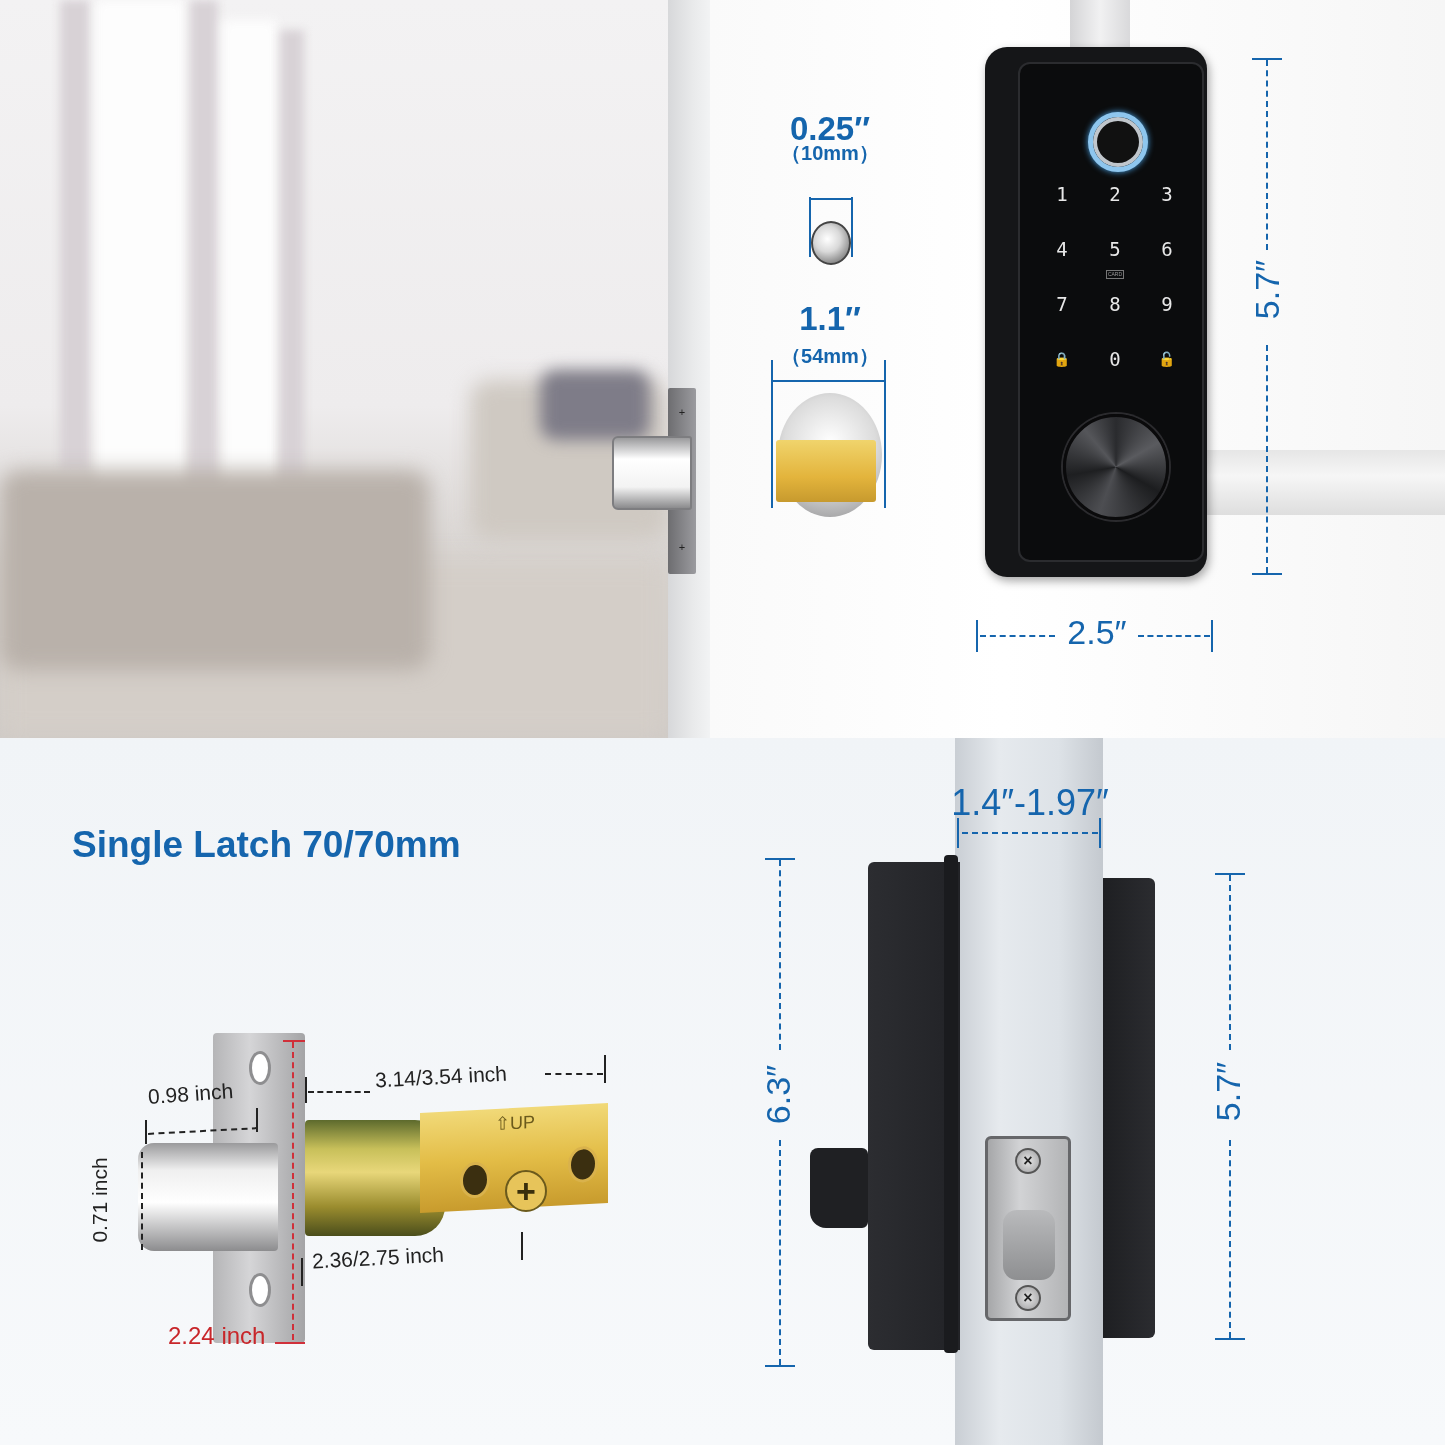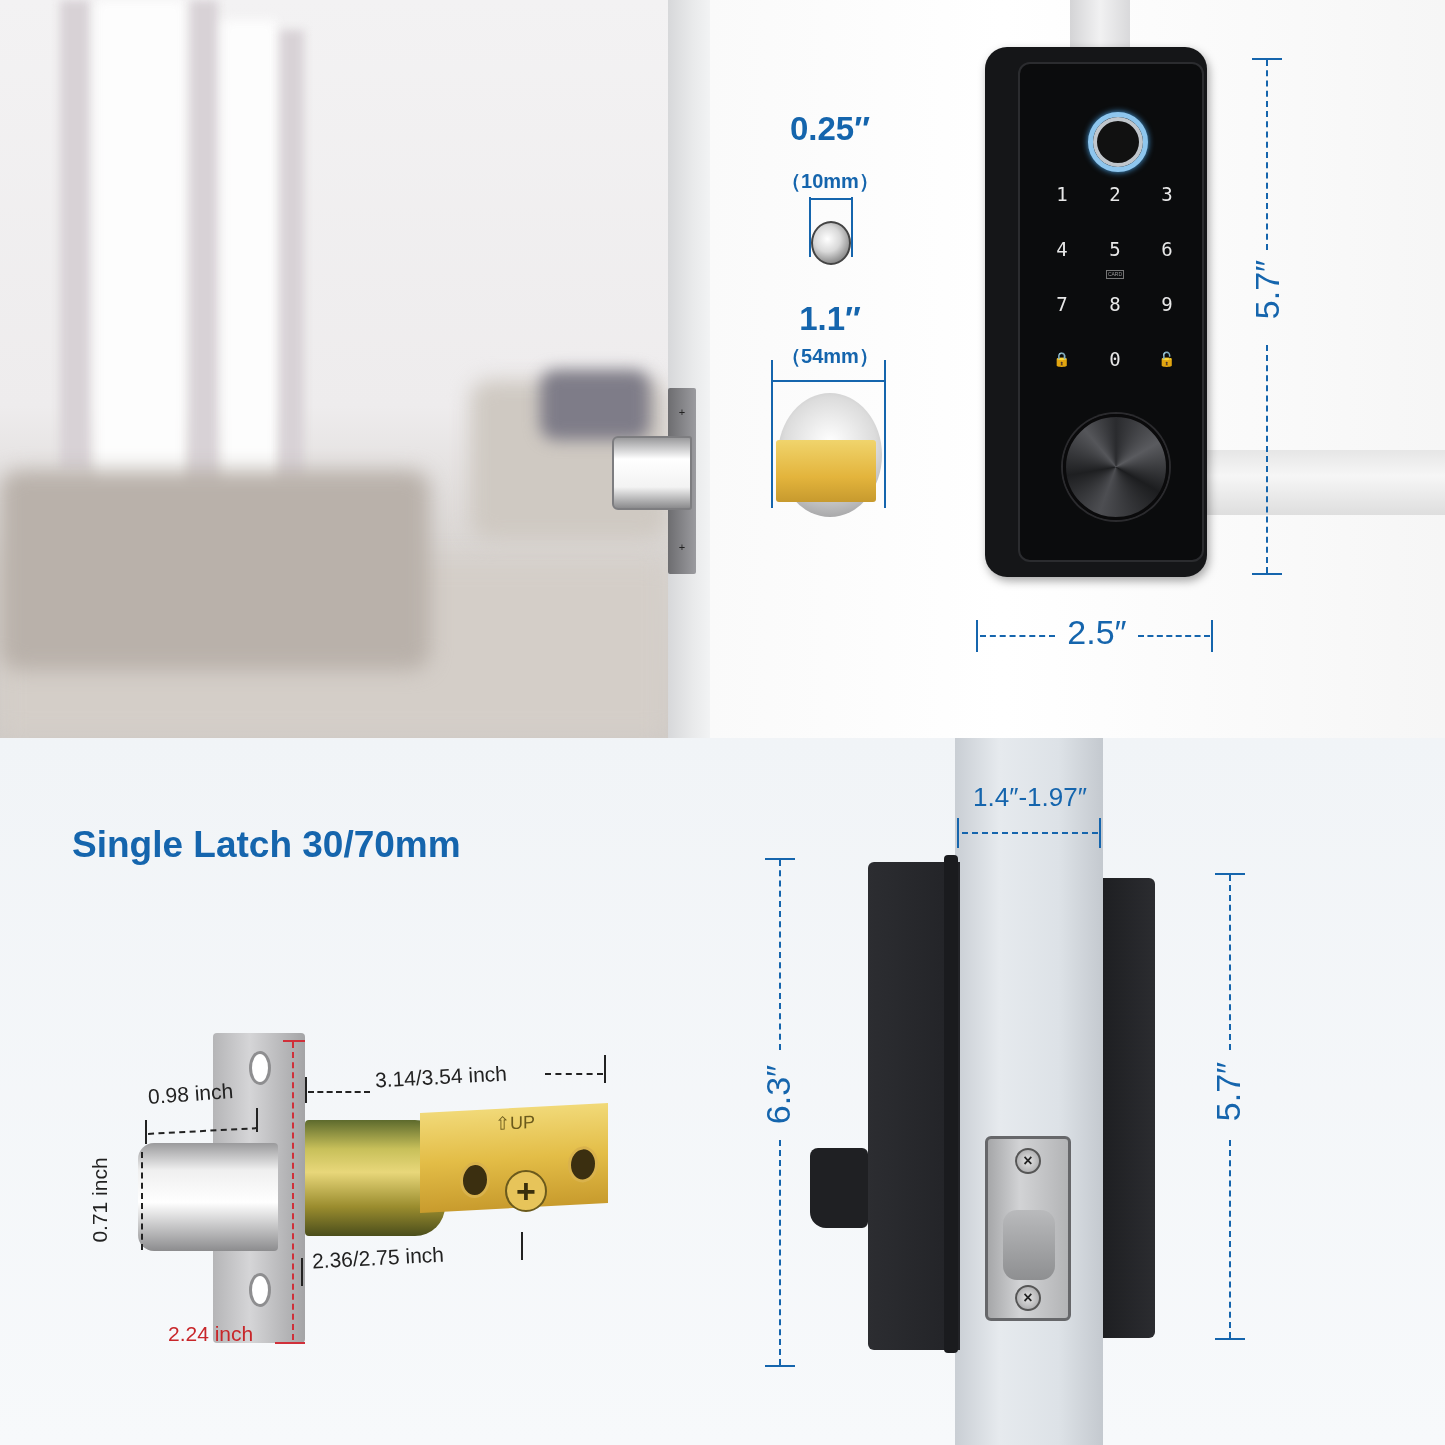--- a/index.html
+++ b/index.html
@@ -52,21 +52,21 @@
   
   #latch-plate { left: 213px; top: 1033px; width: 92px; height: 310px; background: linear-gradient(90deg,#b5b5b7,#d5d5d7 40%,#a4a4a6); border-radius: 4px; }
   .plate-hole { width: 22px; height: 34px; border-radius: 50%; background: #fff; border: 3px solid #8e8e90; }
   #latch-bolt { left: 138px; top: 1143px; width: 140px; height: 108px; background: linear-gradient(180deg,#9a9a9c 0%,#efefef 25%,#ffffff 55%,#8c8c8e 100%); border-radius: 16px 4px 4px 16px; }
   #latch-barrel { left: 305px; top: 1120px; width: 140px; height: 116px; background: linear-gradient(180deg,#5d6a2d,#c8c05a 25%,#e8d77a 45%,#9a8c2e 75%,#4b4e1c); border-radius: 4px 30px 30px 4px; }
   #latch-body { left: 420px; top: 1108px; width: 188px; height: 100px; background: linear-gradient(180deg,#f1d978,#e3bd47 50%,#c89b2d); transform: skewY(-3deg); }
   .brass-hole { width: 30px; height: 36px; border-radius: 50%; background: #3b2f10; border: 3px solid #d9b24c; }
   #latch-screw { left: 505px; top: 1170px; width: 42px; height: 42px; border-radius: 50%; background: #e7c45a; border: 2px solid #6b5a1c; color: #3a2f0c; font-size: 34px; font-weight: bold; text-align: center; line-height: 38px; }
 
   .lbl-black { color: #222; font-size: 21px; white-space: nowrap; }
-  .lbl-red { color: #c8262a; font-size: 21px; white-space: nowrap; }
+  .lbl-red { color: #c8262a; font-size: 24px; white-space: nowrap; }
   .bk-dash-h { height: 0; border-top: 2px dashed #222; }
   .bk-dash-v { width: 0; border-left: 2px dashed #222; }
   .bk-v { width: 2px; background: #222; }
   .red-dash-v { width: 0; border-left: 2px dashed #d0303a; }
   .red-h { height: 2px; background: #d0303a; }
 
   
   #door-slab { left: 955px; top: 738px; width: 148px; height: 707px; background: linear-gradient(90deg,#c9ced4,#e6eaee 30%,#dde2e7 70%,#c4c9cf); }
   #side-left { left: 868px; top: 862px; width: 92px; height: 488px; background: linear-gradient(90deg,#2c2d31,#222327); border-radius: 6px 0 0 6px; }
   #side-left-rim { left: 944px; top: 855px; width: 14px; height: 498px; background: #1a1b1e; border-radius: 4px; }
@@ -96,21 +96,21 @@
   <div id="top-rail" class="abs"></div>
   <div id="right-frame" class="abs"></div>
 
   <div id="latch-plate-top" class="abs">
     <div class="abs screw-mini" style="left:10px;top:20px;">+</div>
     <div class="abs screw-mini" style="left:10px;top:155px;">+</div>
   </div>
   <div id="latch-bolt-top" class="abs"></div>
 
   <div class="abs dim-text" style="left:760px;top:110px;width:140px;font-size:33px;">0.25″</div>
-  <div class="abs dim-sub" style="left:760px;top:168px;width:140px;">（10mm）</div>
+  <div class="abs dim-sub" style="left:760px;top:140px;width:140px;">（10mm）</div>
   <div class="abs hline" style="left:810px;top:198px;width:42px;height:2px;"></div>
   <div class="abs vline" style="left:809px;top:197px;height:60px;width:2px;"></div>
   <div class="abs vline" style="left:851px;top:197px;height:60px;width:2px;"></div>
   <div id="cap" class="abs"></div>
 
   <div class="abs dim-text" style="left:760px;top:300px;width:140px;font-size:33px;">1.1″</div>
   <div class="abs dim-sub" style="left:760px;top:343px;width:140px;">（54mm）</div>
   <div class="abs hline" style="left:772px;top:380px;width:114px;height:2px;"></div>
   <div id="bore" class="abs"></div>
   <div id="bore-brass" class="abs"></div>
@@ -145,21 +145,21 @@
   <div class="abs vline" style="left:976px;top:620px;height:32px;width:2px;"></div>
   <div class="abs dash-h" style="left:980px;top:635px;width:75px;"></div>
   <div class="abs dim-text" style="left:1052px;top:613px;width:90px;font-size:34px;font-weight:normal;">2.5″</div>
   <div class="abs dash-h" style="left:1138px;top:635px;width:72px;"></div>
   <div class="abs vline" style="left:1211px;top:620px;height:32px;width:2px;"></div>
 </div>
 
 <div id="bottom-scene" class="abs"></div>
 
 <div id="title" class="abs">
-  <div>Single Latch 30/70mm</div>
+  <div>Single Latch 70/70mm</div>
 </div>
 
 <div id="latch-plate" class="abs">
   <div class="abs plate-hole" style="left:36px;top:18px;"></div>
   <div class="abs plate-hole" style="left:36px;top:240px;"></div>
 </div>
 <div id="latch-bolt" class="abs"></div>
 <div id="latch-barrel" class="abs"></div>
 <div id="latch-body" class="abs">
   <div class="abs" style="left:75px;top:4px;color:#6b5a1c;font-size:18px;">⇧UP</div>
@@ -194,21 +194,21 @@
 <div id="door-slab" class="abs"></div>
 <div id="thumb-turn" class="abs"></div>
 <div id="side-left" class="abs"></div>
 <div id="side-left-rim" class="abs"></div>
 <div id="side-right" class="abs"></div>
 <div id="strike-plate" class="abs"></div>
 <div id="strike-hole" class="abs"></div>
 <div class="abs strike-screw" style="left:1015px;top:1148px;">×</div>
 <div class="abs strike-screw" style="left:1015px;top:1285px;">×</div>
 
-<div class="abs dim-text" style="left:935px;top:782px;width:190px;font-size:26px;font-weight:normal;">1.4″-1.97″</div>
+<div class="abs dim-text" style="left:935px;top:782px;width:190px;font-size:36px;font-weight:normal;">1.4″-1.97″</div>
 <div class="abs vline" style="left:957px;top:818px;height:30px;width:2px;"></div>
 <div class="abs dash-h" style="left:962px;top:832px;width:136px;"></div>
 <div class="abs vline" style="left:1099px;top:818px;height:30px;width:2px;"></div>
 
 <div class="abs hline" style="left:765px;top:858px;width:30px;height:2px;"></div>
 <div class="abs dash-v" style="left:779px;top:860px;height:190px;"></div>
 <div class="abs dim-text" style="left:733px;top:1075px;width:90px;font-size:34px;font-weight:normal;transform:rotate(-90deg);">6.3″</div>
 <div class="abs dash-v" style="left:779px;top:1140px;height:225px;"></div>
 <div class="abs hline" style="left:765px;top:1365px;width:30px;height:2px;"></div>
 

